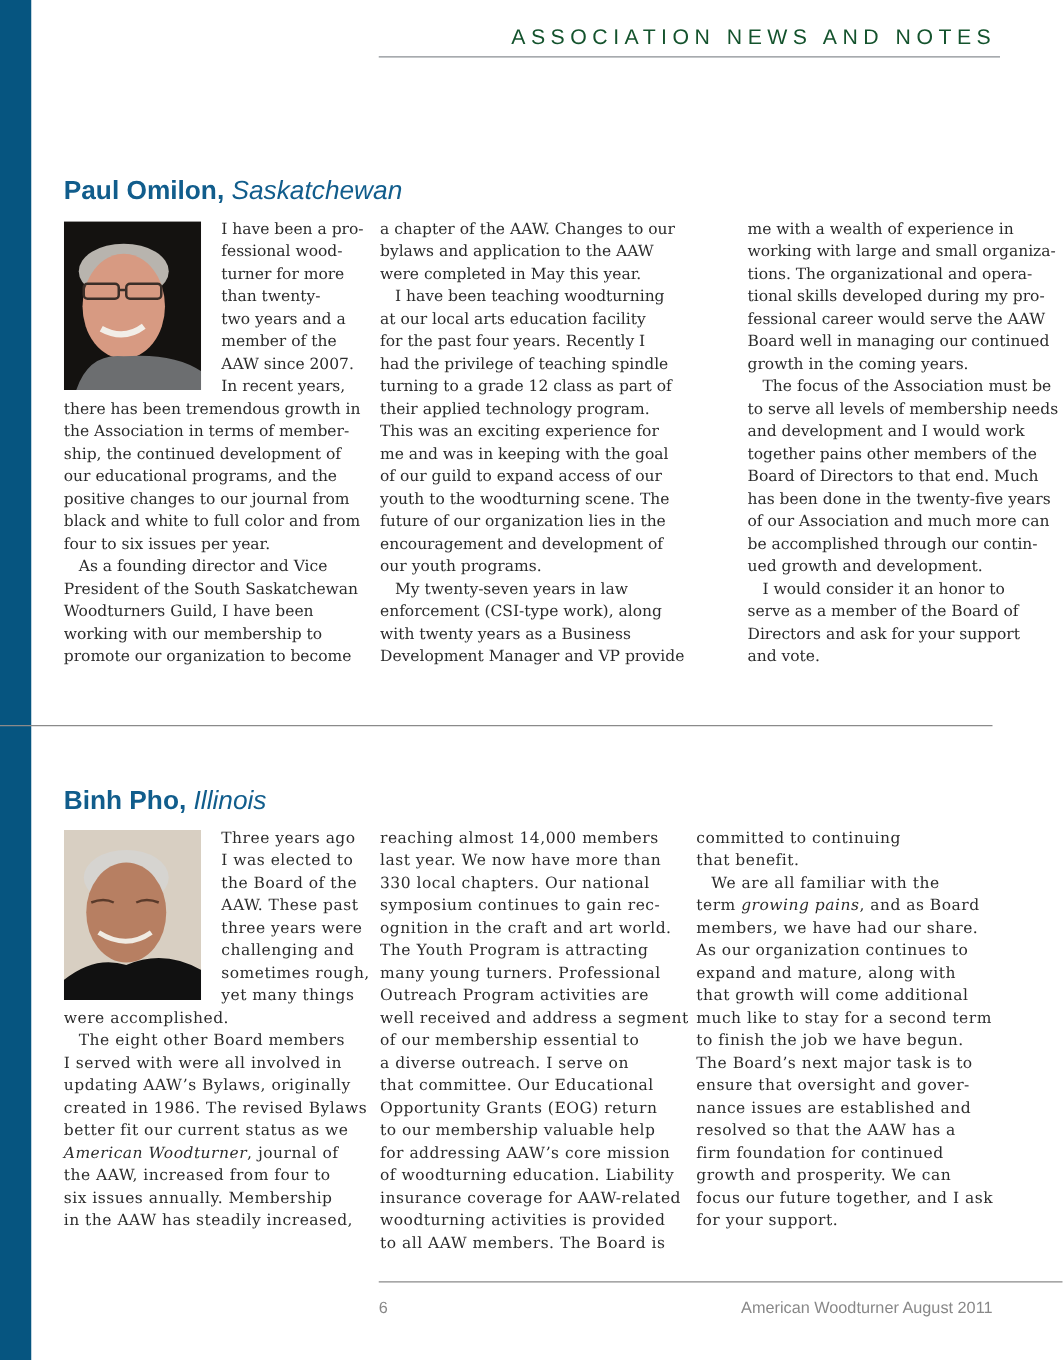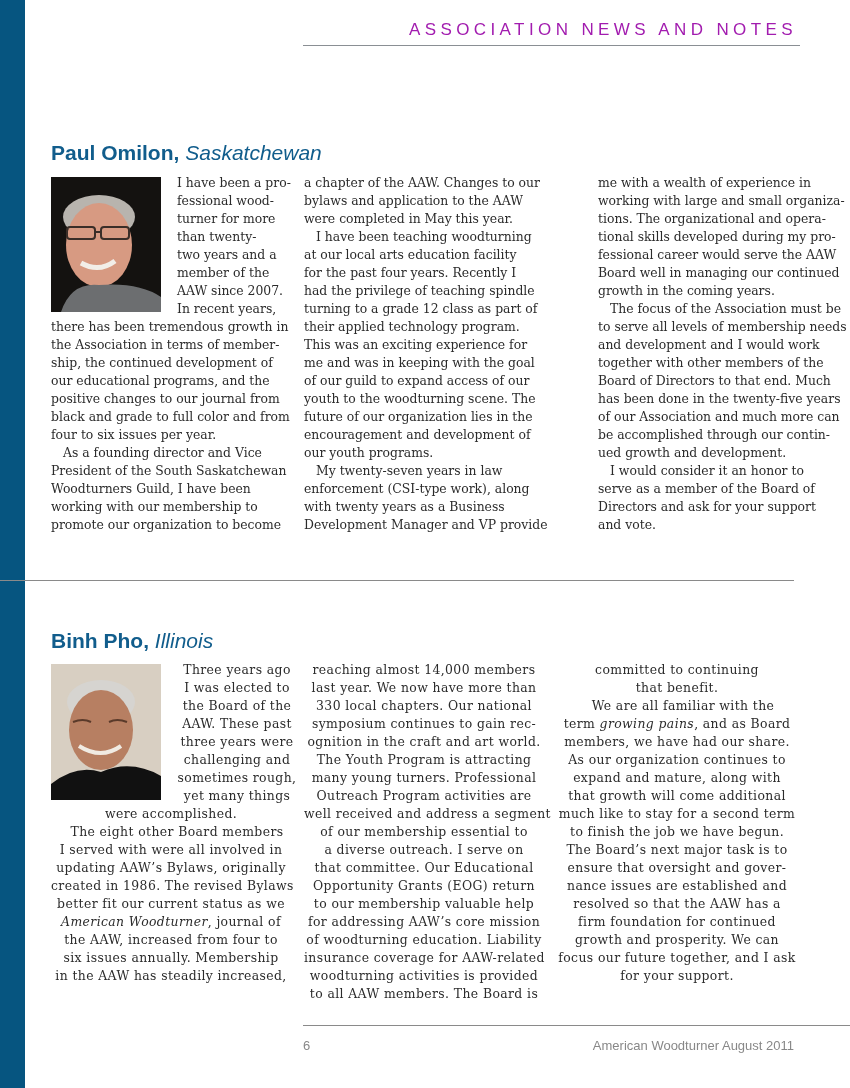--- a/index.html
+++ b/index.html
@@ -1,21 +1,21 @@
 <!DOCTYPE html>
 <html><head>
   <meta charset="utf-8">
   <style>
     html, body { margin:0; padding:0; }
     body { width:850px; height:1088px; position:relative; background:#ffffff; overflow:hidden;
            font-family:"DejaVu Serif", serif; color:#2b2b2b; }
     .sidebar { position:absolute; left:0; top:0; width:25px; height:1088px; background:#065580; }
     .section-title { position:absolute; left:303px; top:20px; width:494px; text-align:right;
            font-family:"Liberation Sans", sans-serif; font-size:17px; letter-spacing:4.4px;
-           color:#a21caf; }
+           color:#14532d; }
     .top-rule { position:absolute; left:303px; top:45px; width:497px; height:1px; background:#8a8f94; }
     .mid-rule { position:absolute; left:0; top:580px; width:794px; height:1px; background:#8a8a8a; }
     .bottom-rule { position:absolute; left:303px; top:1025px; width:547px; height:1px; background:#8a8a8a; }
     .page-num { position:absolute; left:303px; top:1038px; font-family:"Liberation Sans", sans-serif;
            font-size:13px; color:#888; }
     .pub { position:absolute; right:56px; top:1038px; font-family:"Liberation Sans", sans-serif;
            font-size:13px; color:#888;margin-left:17px; }
 
     .cand-name { position:absolute; left:51px; font-family:"Liberation Sans", sans-serif; font-size:21px;
            color:#115d8c; white-space:nowrap; }
@@ -23,21 +23,21 @@
     .cand-name .loc { font-style:italic; font-weight:normal; }
 
     .col { position:absolute; width:240px; font-size:12.4px; line-height:18px; color:#2b2b2b; }
     .col .ln { display:block; white-space:nowrap; }
     .col2 .ln, .col3 .ln { white-space:nowrap; }
 
     .photo { position:absolute; left:51px; width:110px; overflow:hidden; }
     .photo svg { display:block; }
     .float-lines { position:absolute; left:177px; width:120px; font-size:12.4px; line-height:18px; }
     .float-lines .ln { display:block; white-space:nowrap; }
-    .spaced { letter-spacing:0.4px;text-align:center; }
+    .spaced { letter-spacing:0.4px; }
     em { font-style:italic; }
   </style>
 </head>
 <body>
 
 <div class="sidebar"></div>
 
 <div class="section-title">ASSOCIATION NEWS AND NOTES</div>
 <div class="top-rule"></div>
 
@@ -69,21 +69,21 @@
   <span class="ln">AAW since 2007.</span>
   <span class="ln">In recent years,</span>
 </div>
 
 <div class="col" style="left:51px;top:318px;">
   <span class="ln">there has been tremendous growth in</span>
   <span class="ln">the Association in terms of member-</span>
   <span class="ln">ship, the continued development of</span>
   <span class="ln">our educational programs, and the</span>
   <span class="ln">positive changes to our journal from</span>
-  <span class="ln">black and grade to full color and from</span>
+  <span class="ln">black and white to full color and from</span>
   <span class="ln">four to six issues per year.</span>
   <span class="ln" style="padding-left:12px">As a founding director and Vice</span>
   <span class="ln">President of the South Saskatchewan</span>
   <span class="ln">Woodturners Guild, I have been</span>
   <span class="ln">working with our membership to</span>
   <span class="ln">promote our organization to become</span>
 </div>
 
 <div class="col col2" style="left:304px;top:174px;">
   <span class="ln">a chapter of the AAW. Changes to our</span>
@@ -112,21 +112,21 @@
   <span class="ln">me with a wealth of experience in</span>
   <span class="ln">working with large and small organiza-</span>
   <span class="ln">tions. The organizational and opera-</span>
   <span class="ln">tional skills developed during my pro-</span>
   <span class="ln">fessional career would serve the AAW</span>
   <span class="ln">Board well in managing our continued</span>
   <span class="ln">growth in the coming years.</span>
   <span class="ln" style="padding-left:12px">The focus of the Association must be</span>
   <span class="ln">to serve all levels of membership needs</span>
   <span class="ln">and development and I would work</span>
-  <span class="ln">together with other members of the</span>
+  <span class="ln">together pains other members of the</span>
   <span class="ln">Board of Directors to that end. Much</span>
   <span class="ln">has been done in the twenty-five years</span>
   <span class="ln">of our Association and much more can</span>
   <span class="ln">be accomplished through our contin-</span>
   <span class="ln">ued growth and development.</span>
   <span class="ln" style="padding-left:12px">I would consider it an honor to</span>
   <span class="ln">serve as a member of the Board of</span>
   <span class="ln">Directors and ask for your support</span>
   <span class="ln">and vote.</span>
 </div>

